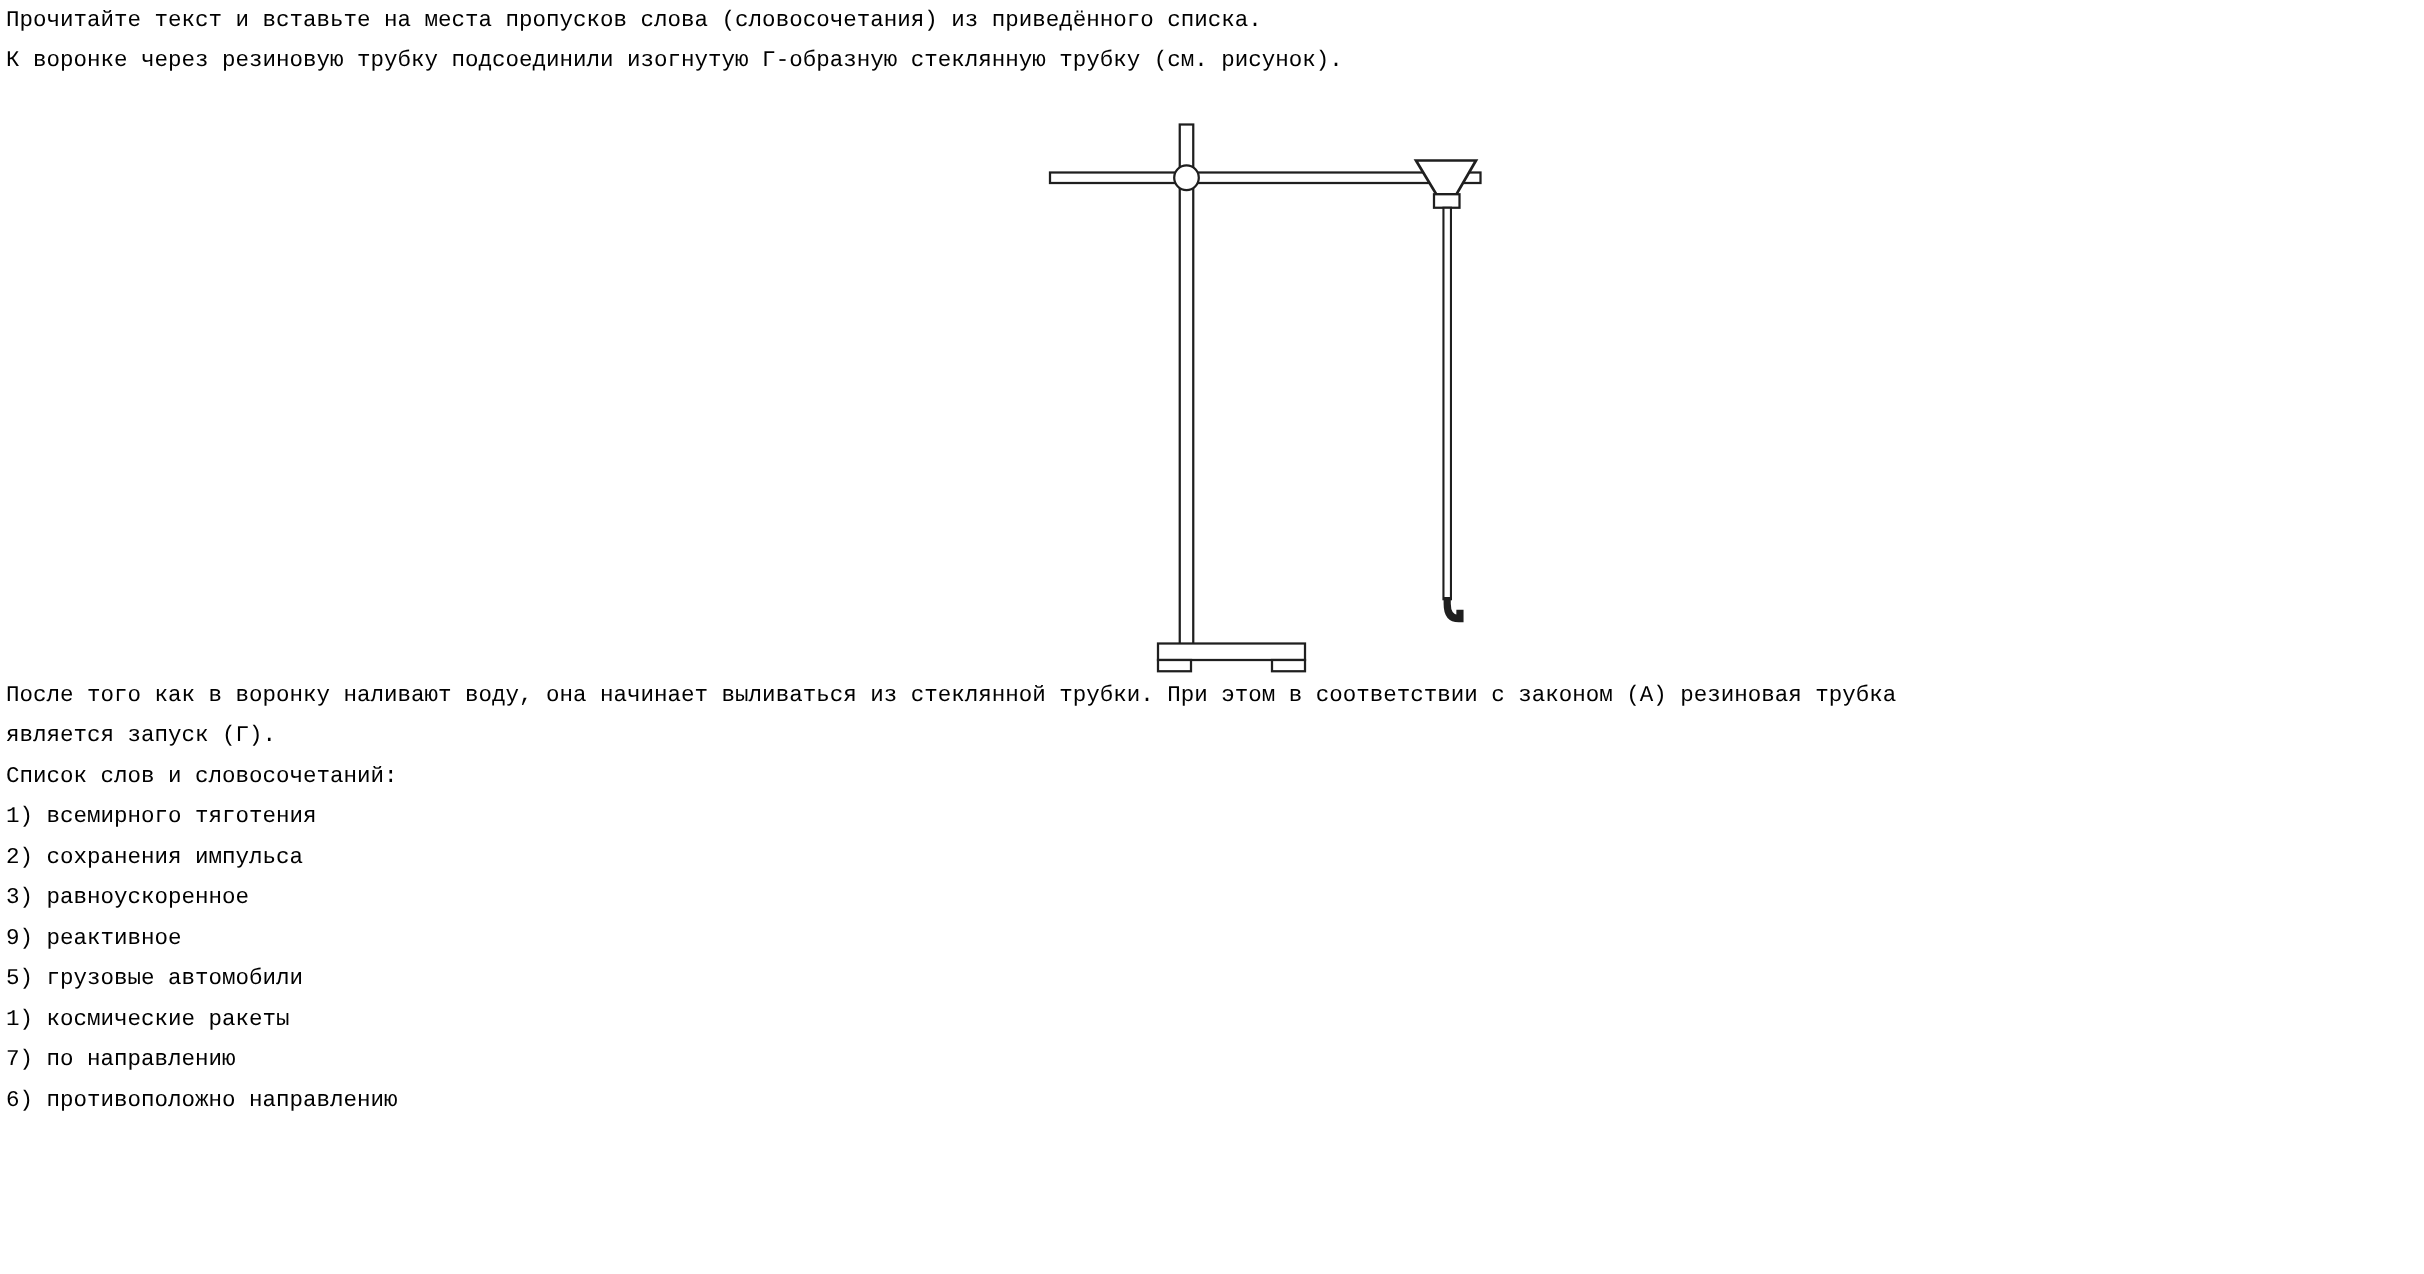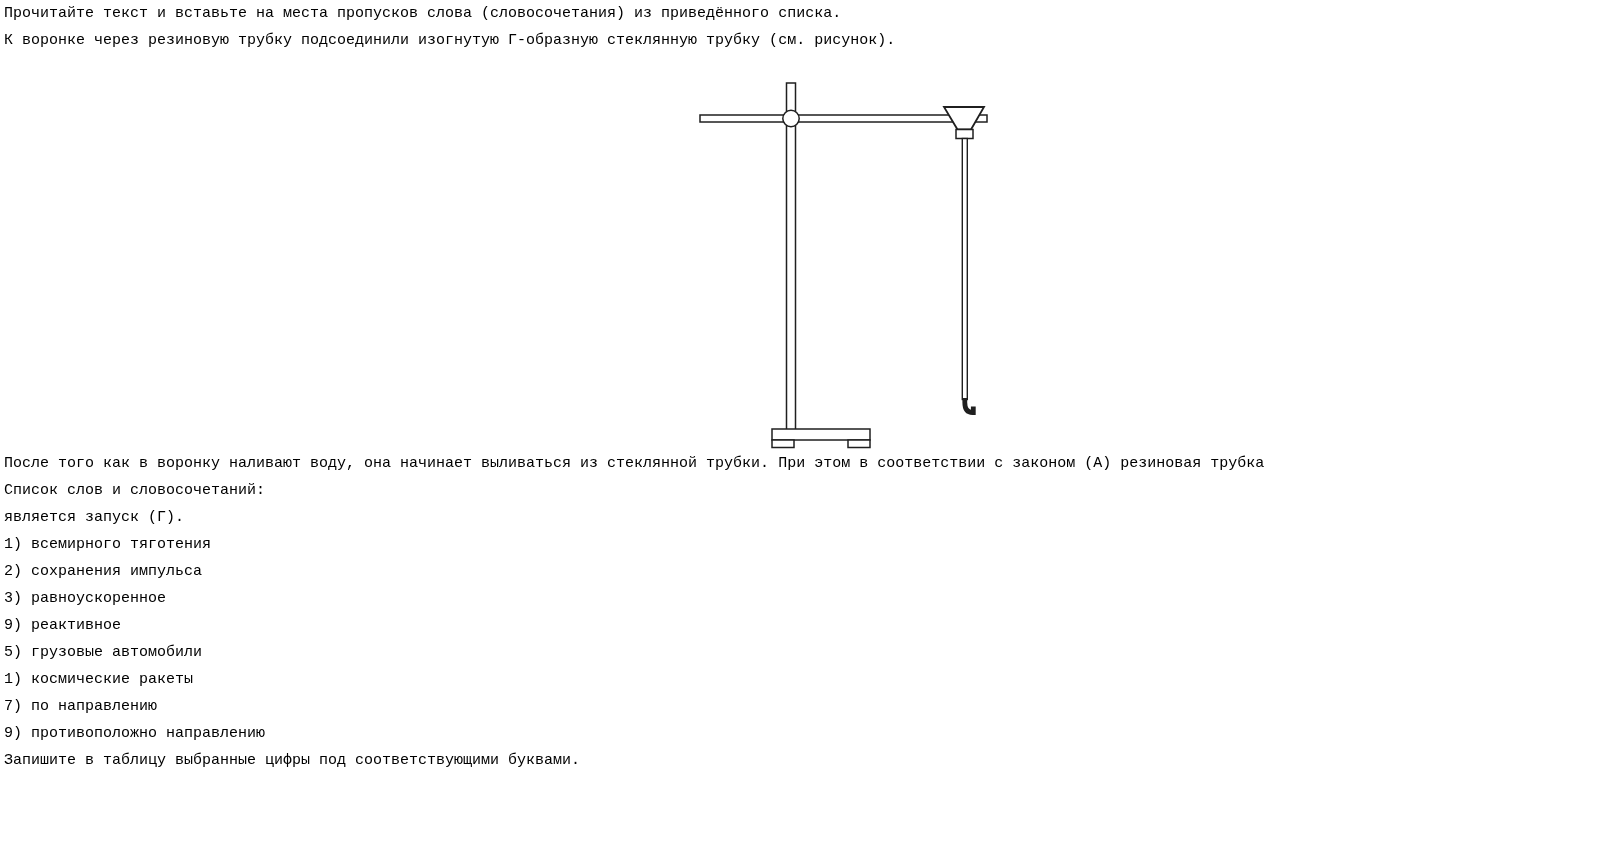--- a/index.html
+++ b/index.html
@@ -69,28 +69,27 @@
     <path d="M 274.8 328 L 274.8 332.5 Q 274.8 342.5 282.5 342.5 L 283.3 342.5 L 283.3 336.5" fill="none" stroke="#1f1f1f" stroke-width="4.8"></path>
 
     <rect x="82" y="359" width="98" height="11" fill="#ffffff" stroke="#1f1f1f" stroke-width="1.5"></rect>
     <rect x="82" y="370" width="22" height="7.5" fill="#ffffff" stroke="#1f1f1f" stroke-width="1.5"></rect>
     <rect x="158" y="370" width="22" height="7.5" fill="#ffffff" stroke="#1f1f1f" stroke-width="1.5"></rect>
   </svg>
 </div>
 
 <div class="body-text">
   <div class="textline">После того как в воронку наливают воду, она начинает выливаться из стеклянной трубки. При этом в соответствии с законом (А) резиновая трубка</div>
+  <div class="textline">является запуск (Г).</div>
   <div class="textline">Список слов и словосочетаний:</div>
-  <div class="textline">является запуск (Г).</div>
   <div class="textline">1) всемирного тяготения</div>
   <div class="textline">2) сохранения импульса</div>
   <div class="textline">3) равноускоренное</div>
   <div class="textline">9) реактивное</div>
   <div class="textline">5) грузовые автомобили</div>
   <div class="textline">1) космические ракеты</div>
   <div class="textline">7) по направлению</div>
-  <div class="textline">9) противоположно направлению</div>
-  <div class="textline">Запишите в таблицу выбранные цифры под соответствующими буквами.</div>
+  <div class="textline">6) противоположно направлению</div>
 </div>
 
 <div class="source-line">
   <span class="source-label">Источники: </span><span class="source-name">Банк ФИПИ</span>
 </div>
 
 </body></html>

